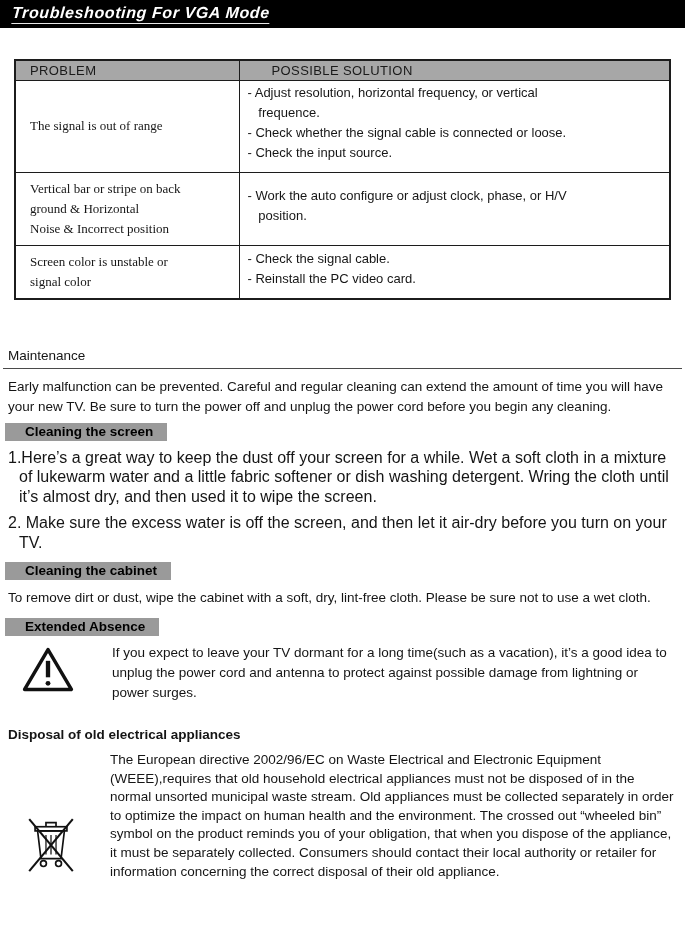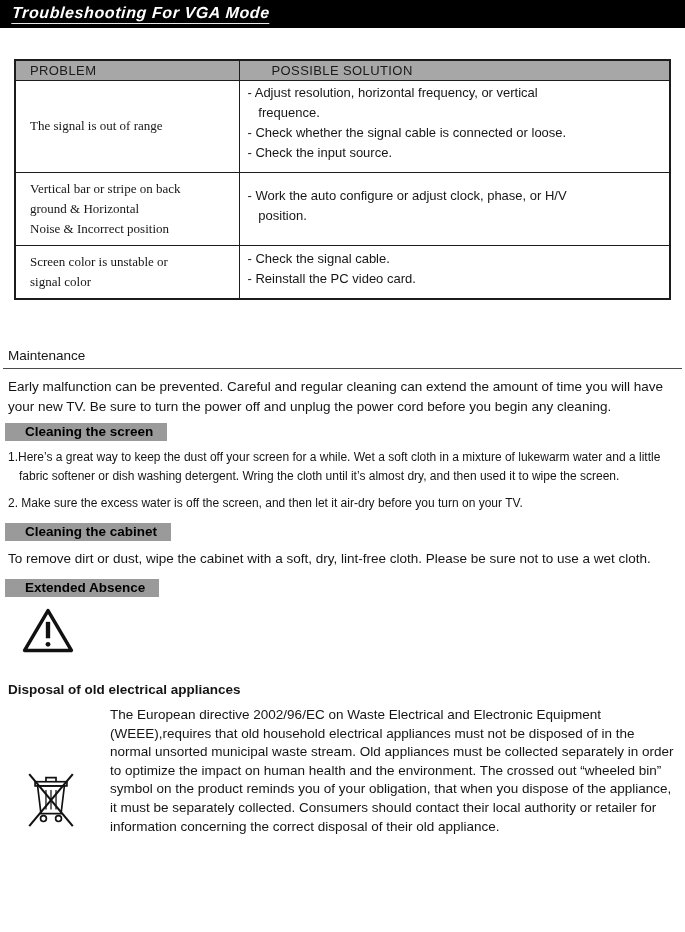--- a/index.html
+++ b/index.html
@@ -86,21 +86,21 @@
     display: inline-block;
     background: #9a9a9a;
     color: #000;
     font-weight: bold;
     font-size: 13.5px;
     padding: 1px 14px 2px 20px;
     margin: 6px 0 0 5px;
   }
   .hl-heading.mt { margin-top: 10px; }
   .list-item {
-    font-size: 12px;
+    font-size: 16px;
     line-height: 19.5px;
     margin: 7px 8px 0 8px;
     padding-left: 11px;
     text-indent: -11px;
   }
   .list-item.second { }
   
   .absence-row {
     display: flex;
     align-items: flex-start;
@@ -185,20 +185,21 @@
     <span class="hl-heading mt">Extended Absence</span>
   </div>
   <div class="absence-row">
     <div class="warn-box">
       <svg viewBox="0 0 60 54" width="52" height="47" aria-hidden="true">
         <path d="M30 4 L57 50 L3 50 Z" fill="none" stroke="#111" stroke-width="4" stroke-linejoin="round"></path>
         <line x1="30" y1="17" x2="30" y2="36" stroke="#111" stroke-width="5"></line>
         <circle cx="30" cy="43" r="2.8" fill="#111"></circle>
       </svg>
     </div>
+    <div class="absence-text">If you expect to leave your TV dormant for a long time(such as a vacation), it’s a good idea to unplug the power cord and antenna to protect against possible damage from lightning or power surges.</div>
   </div>
 
   <div class="disposal-heading">Disposal of old electrical appliances</div>
   <div class="disposal-row">
     <div class="weee-box">
       <svg viewBox="0 0 64 74" width="54" height="62" aria-hidden="true">
         <rect x="13" y="14" width="38" height="5" fill="none" stroke="#111" stroke-width="2"></rect>
         <path d="M26 14 L26 9 L38 9 L38 14" fill="none" stroke="#111" stroke-width="2"></path>
         <path d="M16 19 L48 19 L44 52 L20 52 Z" fill="none" stroke="#111" stroke-width="2"></path>
         <line x1="26" y1="24" x2="26" y2="47" stroke="#111" stroke-width="1.5"></line>

